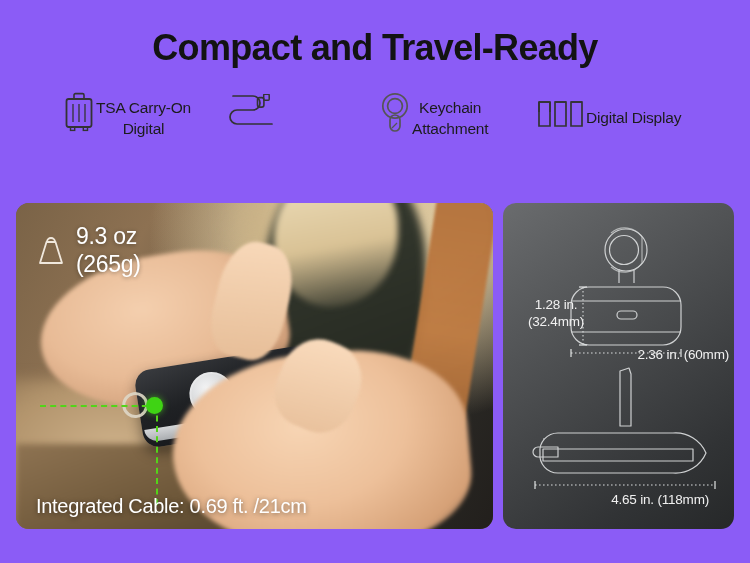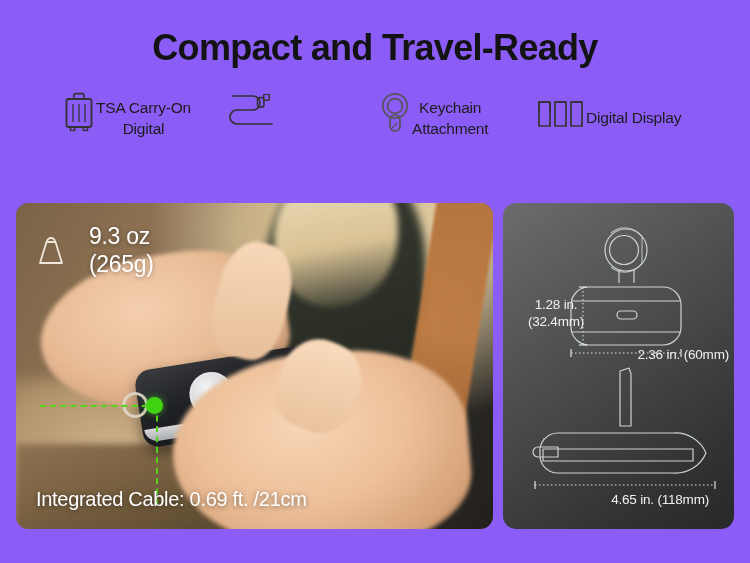--- a/index.html
+++ b/index.html
@@ -203,33 +203,33 @@
     background: #3fd314;
     box-shadow: 0 0 7px rgba(80,220,30,0.65);
   }
 
   
   .weight-badge {
     position: absolute;
     left: 20px; top: 20px;
     display: flex;
     align-items: center;
-    gap: 23px;
+    gap: 10px;
   }
   .weight-text {
     color: #ffffff;
     font-size: 23px;
     line-height: 1.2;
     letter-spacing: -0.3px;
     text-shadow: 0 1px 4px rgba(0,0,0,0.38);
   }
 
   .photo-caption {
     position: absolute;
-    left: 20px; bottom: 18px;
+    left: 20px; bottom: 11px;
     color: #ffffff;
     font-size: 20px;
     letter-spacing: -0.3px;
     text-shadow: 0 1px 5px rgba(0,0,0,0.5);
   }
 
   
   .spec-card {
     position: relative;
     width: 231px;

